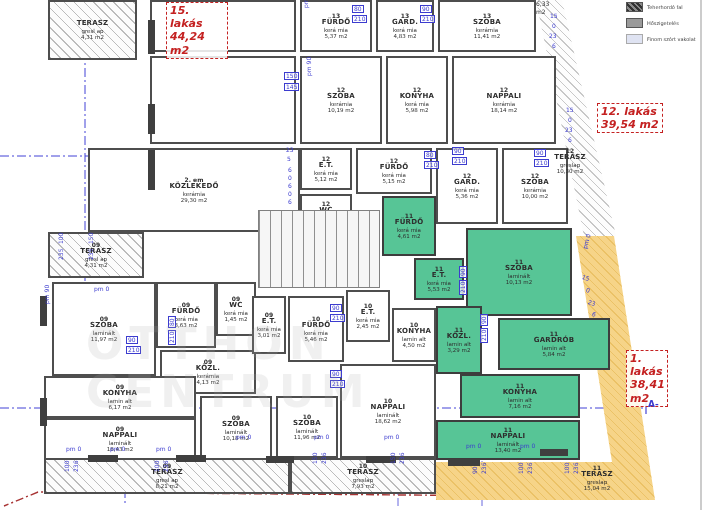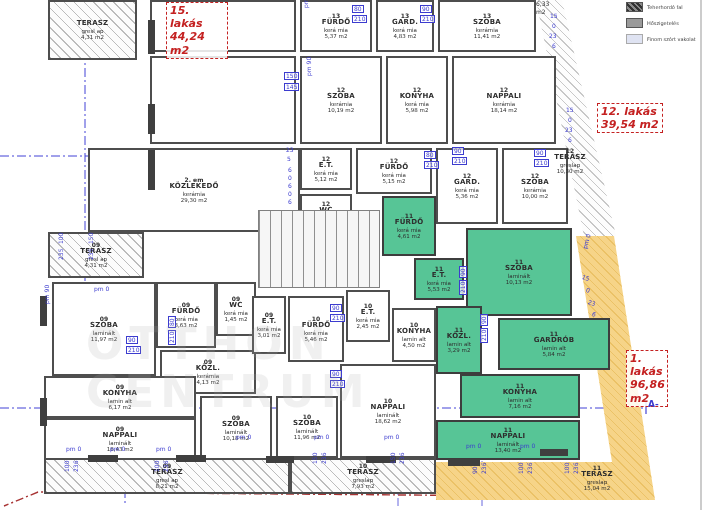--- a/index.html
+++ b/index.html
@@ -474,21 +474,21 @@
       <div class="apt-label" style="left: 166px; top: 2px; width: 54px;">
         <div class="apt-name">15. lakás</div>
         <div class="apt-area">44,24 m2</div>
       </div>
       <div class="apt-label" style="left: 597px; top: 103px; width: 58px;">
         <div class="apt-name">12. lakás</div>
         <div class="apt-area">39,54 m2</div>
       </div>
       <div class="apt-label" style="left: 626px; top: 350px; width: 34px;">
         <div class="apt-name">1. lakás</div>
-        <div class="apt-area">96,86 m2</div>
+        <div class="apt-area">38,41 m2</div>
       </div>
     </div>
 
   <div id="legend">
     <div class="lg-row">
       <div class="lg-sw wall"></div>
       <div class="lg-label">Teherhordó fal</div>
     </div>
     <div class="lg-row">
       <div class="lg-sw insulation"></div>

